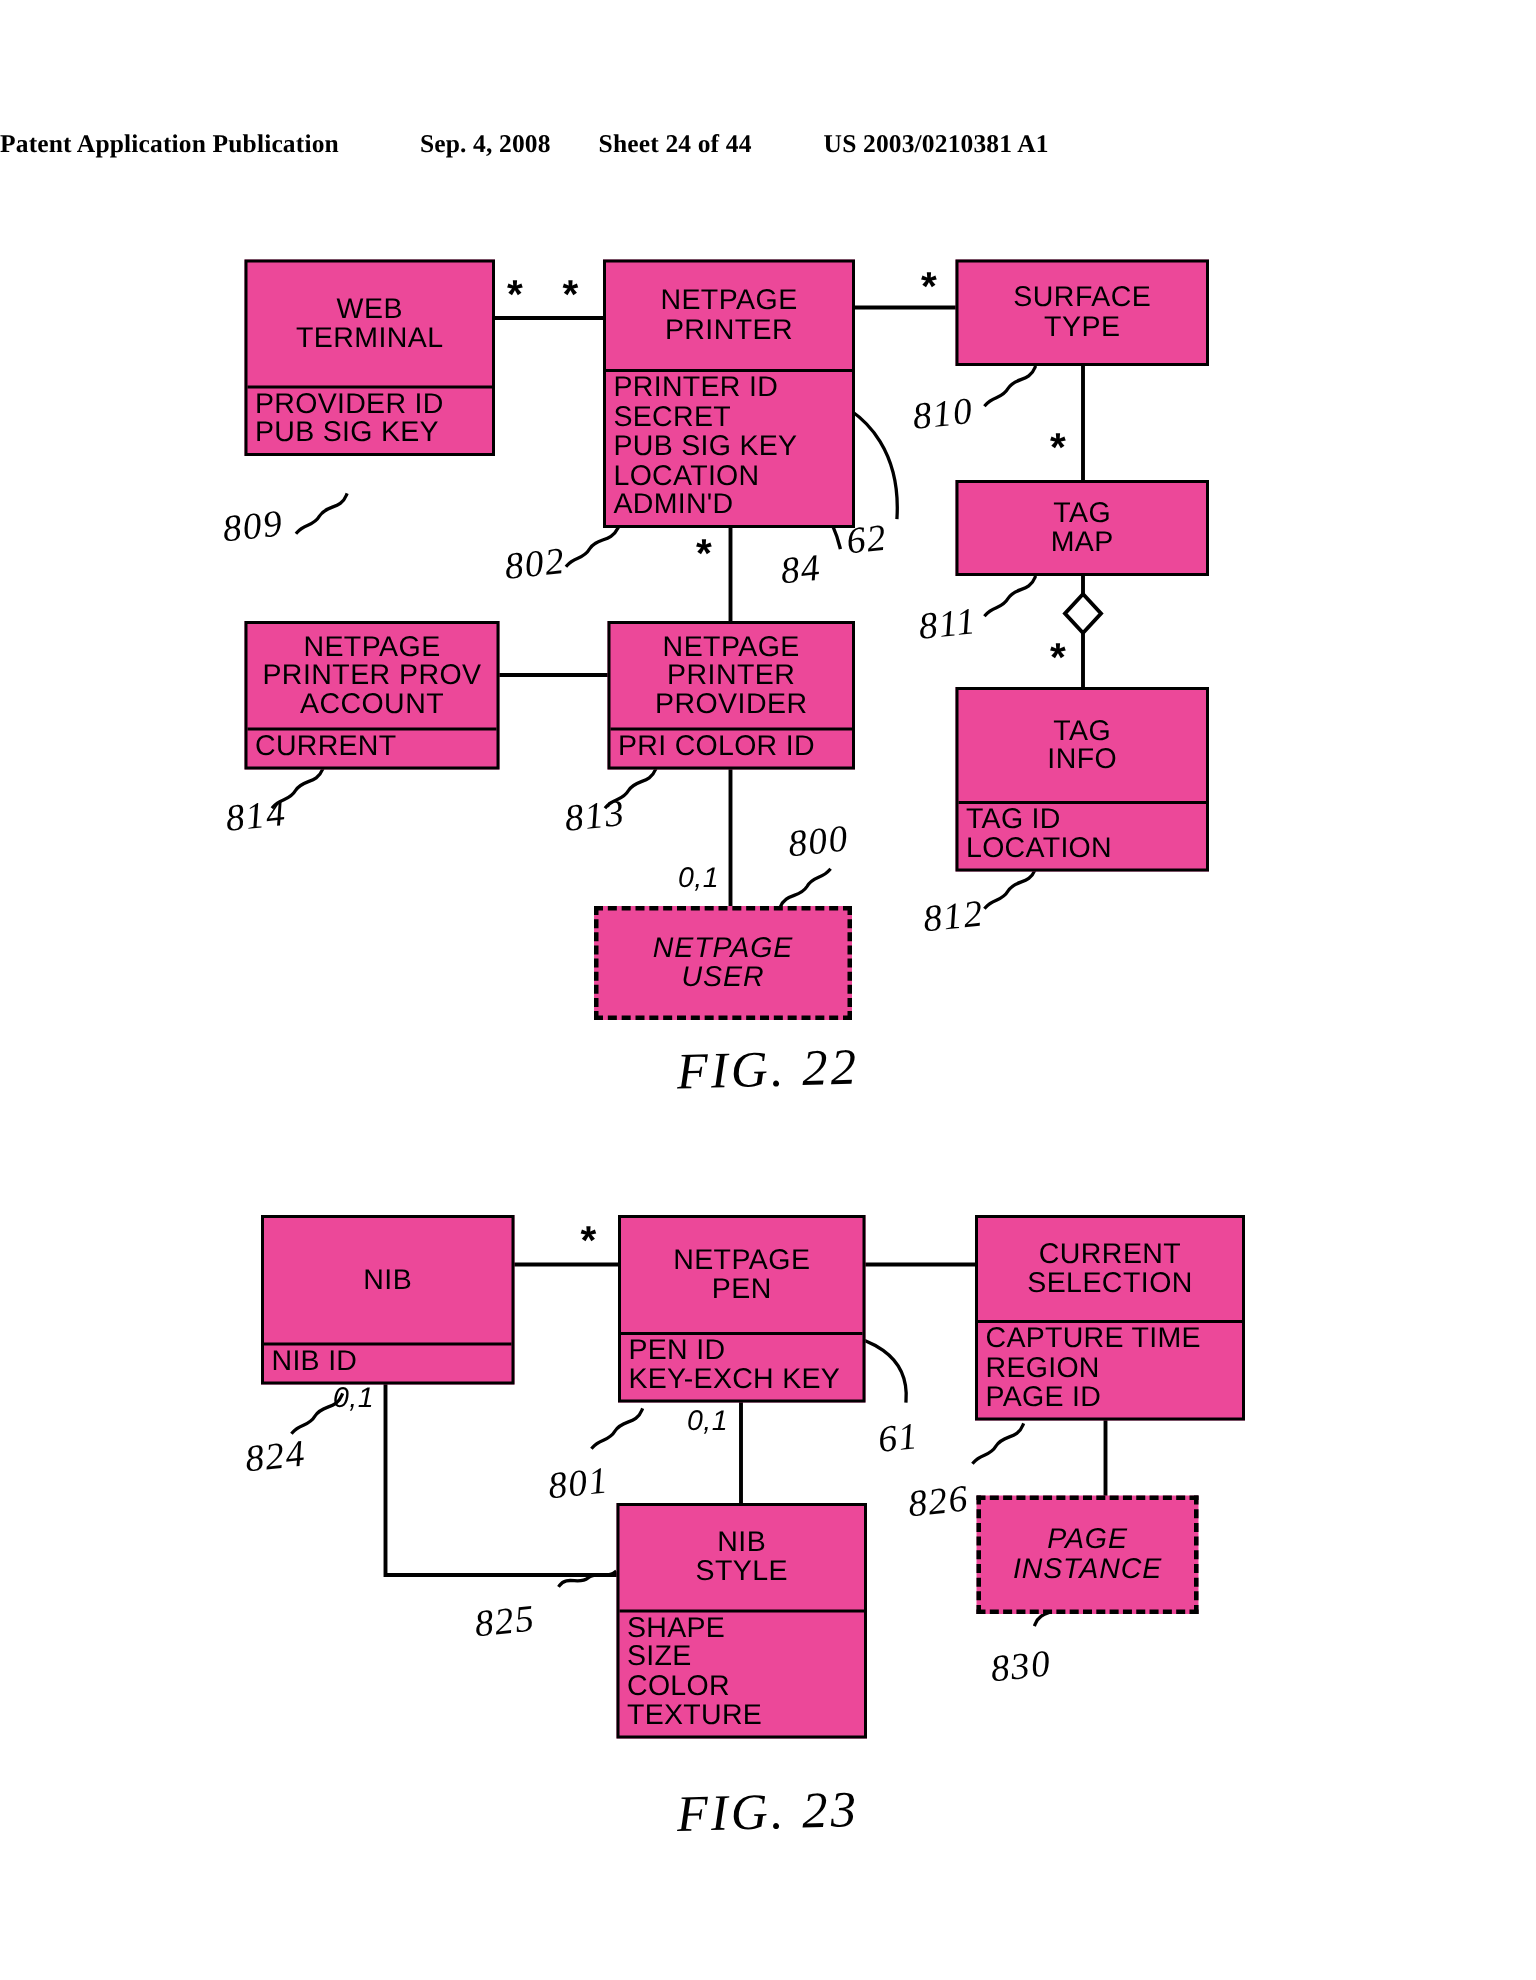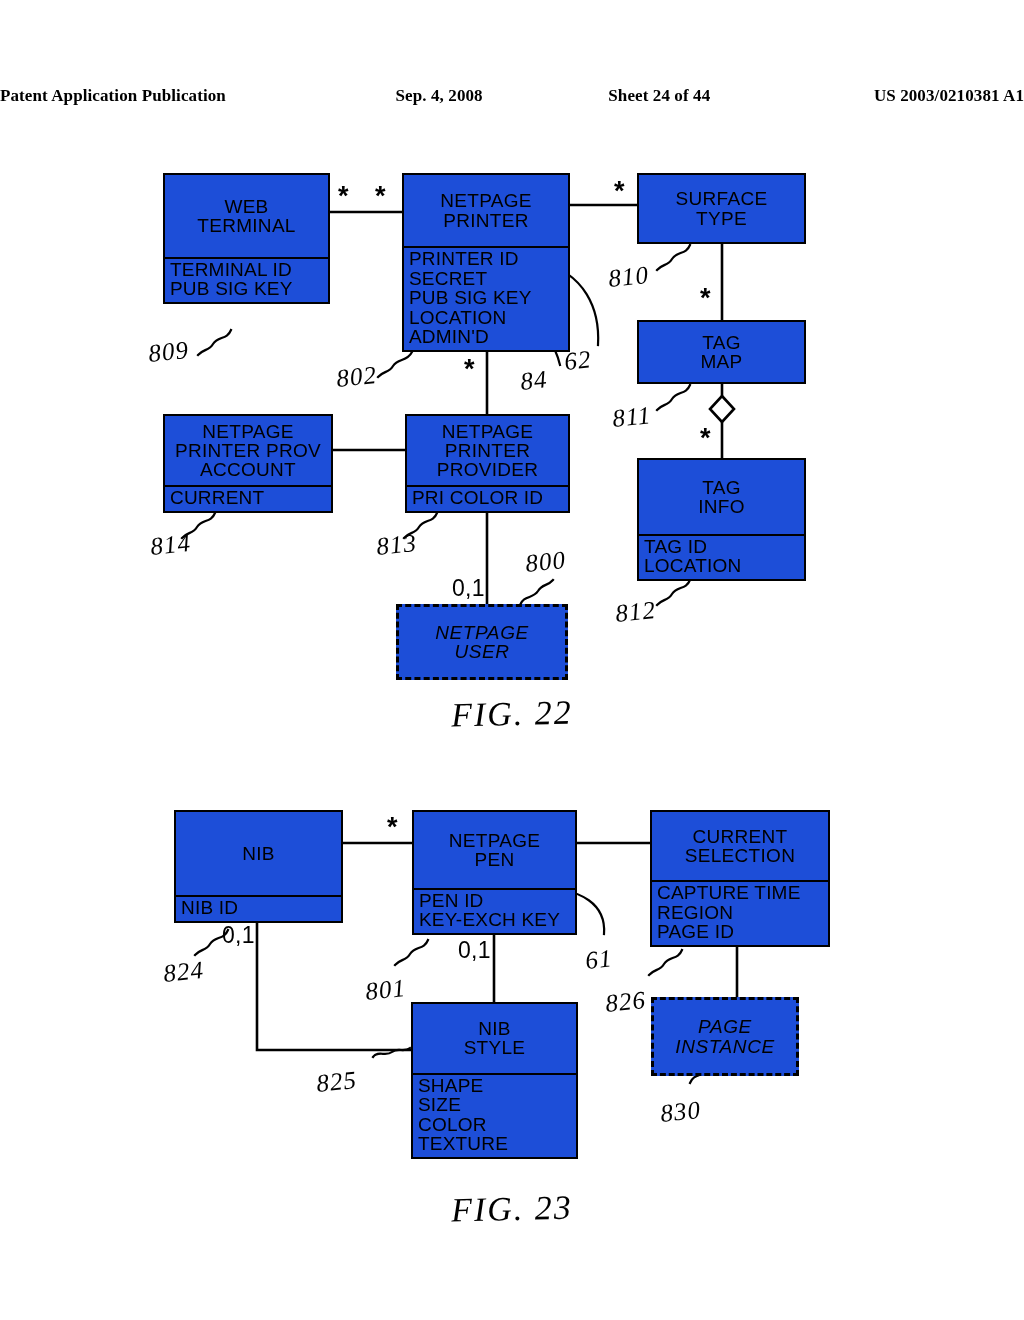--- a/index.html
+++ b/index.html
@@ -3,37 +3,37 @@
 <meta charset="utf-8">
 <style>
   html,body{margin:0;padding:0;background:#fff;}
   body{
     width:1024px;height:1320px;position:relative;overflow:hidden;
     font-family:"Liberation Sans", sans-serif; color:#000;
   }
   
   .pub-header{
     position:absolute; left:0; top:86px; width:1024px;
-    display:flex; justify-content:space-between; align-items:baseline;
+    display:flex; justify-content:flex-start; align-items:baseline;
     font-family:"Liberation Serif", serif;
     font-weight:bold; font-size:17px; letter-spacing:.1px;
   }
   .pub-header span{white-space:nowrap;}
   .hs1{margin-right:54px;}
-  .hs2{margin-right:10px;}
+  .hs2{margin-right:32px;}
   .hs3{margin-right:48px;}
 
   
   .canvas{position:absolute; left:0; top:0; width:1024px; height:1320px;}
   svg.wires{position:absolute; left:0; top:0; width:1024px; height:1320px; pointer-events:none;}
 
   
   .ent{
     position:absolute; box-sizing:border-box;
-    border:2.5px solid #000; background:#1d4ed8;
+    border:2.5px solid #000; background:#ec4899;
     display:flex; flex-direction:column; z-index:3;
   }
   .ent.dashed{border:3px dashed #000;}
   .ent .hdr{
     flex:1 1 auto;
     display:flex; align-items:center; justify-content:center;
     text-align:center; line-height:1.02;
     font-size:19px; letter-spacing:.3px; padding:4px 4px;
     white-space:pre-line;
   }
@@ -47,22 +47,22 @@
 
   
   .ref{
     position:absolute; z-index:4;
     font-family:"Liberation Serif", serif;
     font-style:italic; font-size:25px; letter-spacing:1px;
     transform:rotate(-6deg); transform-origin:left bottom;
     white-space:nowrap;
   }
   .card{
-    position:absolute; z-index:4; font-size:23px;
-    letter-spacing:.3px; white-space:nowrap;
+    position:absolute; z-index:4; font-size:19px;
+    letter-spacing:.3px; white-space:nowrap;font-style:italic;
   }
   .star{
     position:absolute; z-index:4;
     font-size:27px; line-height:1; font-weight:bold; white-space:nowrap;
   }
   .figcap{
     position:absolute; z-index:4; width:1024px; text-align:center;
     font-family:"Liberation Serif", serif;
     font-style:italic; font-size:34px; letter-spacing:2px;
     transform:rotate(-1.5deg);
@@ -142,21 +142,21 @@
 
     <path d="M373,1057 C378,1050 386,1057 392,1052 C398,1047 404,1053 410,1048" stroke-width="2.2"></path>
 
     <path d="M690,1083 C694,1073 703,1077 708,1069 C712,1062 718,1064 723,1058" stroke-width="2.2"></path>
   </g>
 </svg>
 
 <div class="ent" style="left:163px; top:173px; width:167px; height:131px;">
   <div class="hdr">WEB
 TERMINAL</div>
-  <div class="attrs">TERMINAL ID
+  <div class="attrs">PROVIDER ID
 PUB SIG KEY</div>
 </div>
 
 <div class="ent" style="left:402px; top:173px; width:168px; height:179px;">
   <div class="hdr">NETPAGE
 PRINTER</div>
   <div class="attrs">PRINTER ID
 SECRET
 PUB SIG KEY
 LOCATION

